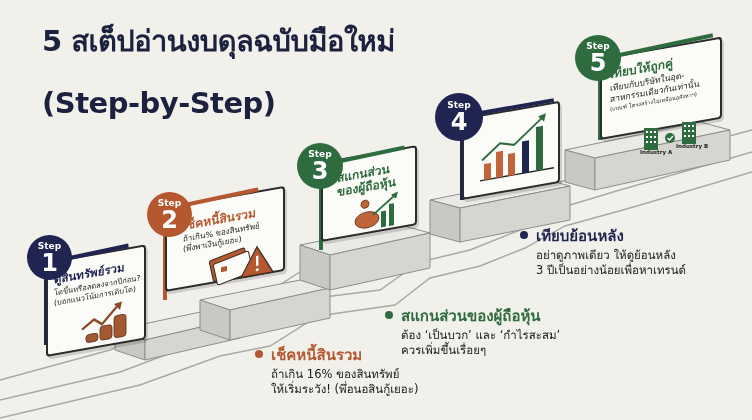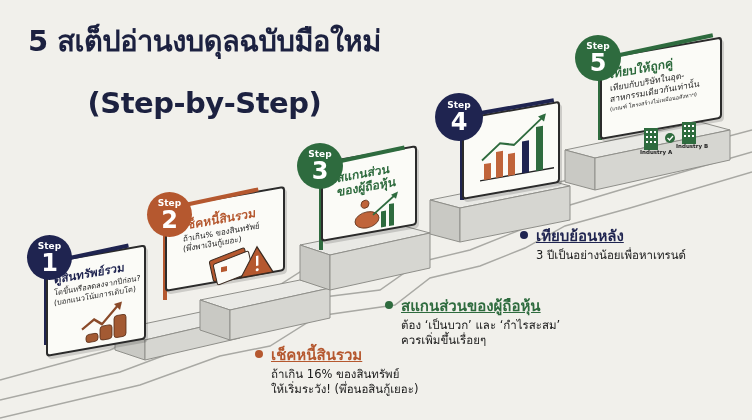--- a/index.html
+++ b/index.html
@@ -4,23 +4,23 @@
 <style>
   * { box-sizing: border-box; margin: 0; padding: 0; }
   html, body { width: 752px; height: 420px; overflow: hidden; }
   body {
     background: #f1f0eb;
     font-family: "DejaVu Sans", "Liberation Sans", sans-serif;
     position: relative;
     color: #1c2140;
   }
   .title {
-    position: absolute; left: 28px; top: 22px;
+    position: absolute; left: 42px; top: 22px;
     font-weight: 700; font-size: 29px; line-height: 38px;
-    color: #1c2140; letter-spacing: -0.5px; text-align: center;
+    color: #1c2140; letter-spacing: -0.5px;
   }
   .title .l2 { display: block; margin-top: 24px; }
   svg.stairs { position: absolute; left: 0; top: 0; }
 
   .card {
     position: absolute;
     background: #fbfbf7;
     border: 2px solid #2b2b2b;
     border-radius: 4px;
     box-shadow: 2px 3px 0 rgba(0,0,0,0.15);
@@ -34,21 +34,21 @@
     position: absolute; border-radius: 50%;
     color: #fff; font-weight: 700;
     display: flex; flex-direction: column; align-items: center; justify-content: center;
   }
   .badge .st { font-size: 9px; line-height: 10px; }
   .badge .num { font-size: 24px; line-height: 24px; }
   .pole { position: absolute; width: 4px; }
   .arm { position: absolute; height: 4px; transform-origin: left center; }
 
   .note { position: absolute; }
-  .note .h { font-weight: 700; font-size: 15px; white-space: nowrap; text-decoration: underline; }
+  .note .h { font-weight: 700; font-size: 15px; white-space: nowrap; }
   .note .h .dot { display: inline-block; width: 8px; height: 8px; border-radius: 50%; margin-right: 8px; vertical-align: middle; position: relative; top: -2px; }
   .note .t { font-size: 11.5px; line-height: 15px; padding-left: 16px; color: #1a1a1a; white-space: nowrap; }
 </style>
 </head>
 <body>
 
 <div class="title">
   <span class="l1">5 สเต็ปอ่านงบดุลฉบับมือใหม่</span>
   <span class="l2">(Step-by-Step)</span>
 </div>
@@ -236,24 +236,25 @@
     <polyline points="25.5,16 27.5,18 31,14" fill="none" stroke="#fff" stroke-width="1.4"></polyline>
   </svg>
   <div style="position:absolute; left:640px; top:149px; font-size:5.5px; font-weight:700; color:#222;">Industry A</div>
   <div style="position:absolute; left:676px; top:143px; font-size:5.5px; font-weight:700; color:#222;">Industry B</div>
 </div>
 
 <div class="note" style="left:520px; top:224px;">
   <div class="h" style="color:#1f2450;">
     <span class="dot" style="background:#1f2450;"></span><span>เทียบย้อนหลัง</span>
   </div>
+  <div class="t">อย่าดูภาพเดียว ให้ดูย้อนหลัง</div>
   <div class="t">3 ปีเป็นอย่างน้อยเพื่อหาเทรนด์</div>
 </div>
 
-<div class="note" style="left:385px; top:294px;">
+<div class="note" style="left:385px; top:304px;">
   <div class="h" style="color:#2e6b3e;">
     <span class="dot" style="background:#2e6b3e;"></span><span>สแกนส่วนของผู้ถือหุ้น</span>
   </div>
   <div class="t">ต้อง ‘เป็นบวก’ และ ‘กำไรสะสม’</div>
   <div class="t">ควรเพิ่มขึ้นเรื่อยๆ</div>
 </div>
 
 <div class="note" style="left:255px; top:343px;">
   <div class="h" style="color:#b5582f;">
     <span class="dot" style="background:#b5582f;"></span><span>เช็คหนี้สินรวม</span>

